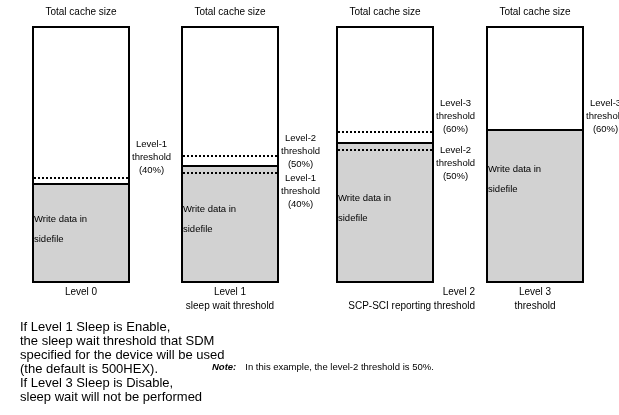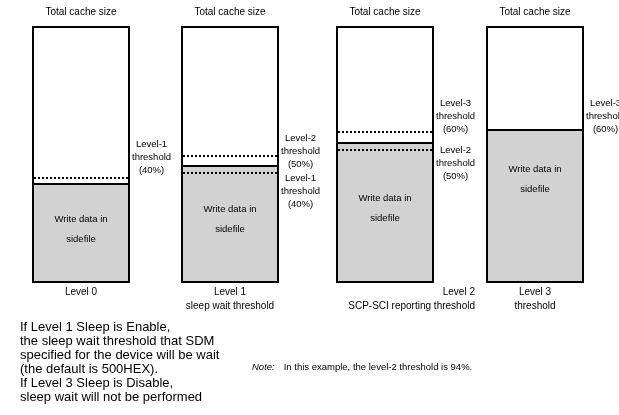--- a/index.html
+++ b/index.html
@@ -58,21 +58,20 @@
     bottom: 0;
     background: #d2d2d2;
     border-top: 2px solid #000000;
     box-sizing: border-box;
   }
 
   .sidefile-label {
     position: absolute;
     left: 0;
     right: 0;
-    text-align: center;
     font-size: 9.5px;
     line-height: 20px;
     color: #000000;
   }
   .sidefile-label span { display: block; }
 
   
   .dotline {
     position: absolute;
     left: 0;
@@ -117,24 +116,23 @@
   
   .note-row {
     position: absolute;
     left: 196px;
     top: 360px;
     font-size: 9.5px;
     line-height: 13px;
     white-space: nowrap;
   }
   .note-label {
-    font-weight: normal;
+    font-weight: bold;
     font-style: italic;
     margin-right: 9px;
-    margin-left: 40px;
   }
 </style>
 </head>
 <body>
 
 <div class="diagram">
 
   <div class="column" style="left:16px;">
     <div class="col-title" style="left:-21px;">Total cache size</div>
 
@@ -244,23 +242,23 @@
 
     <div class="caption" style="left:-41px; top:285px;">
       <span>Level 3</span>
       <span>threshold</span>
     </div>
   </div>
 
   <div class="footnote">
     <span>If Level 1 Sleep is Enable,</span>
     <span>the sleep wait threshold that SDM</span>
-    <span>specified for the device will be wait</span>
+    <span>specified for the device will be used</span>
     <span>(the default is 500HEX).</span>
     <span>If Level 3 Sleep is Disable,</span>
     <span>sleep wait will not be performed</span>
   </div>
 
   <div class="note-row">
-    <span class="note-label">Note:</span><span>In this example, the level-2 threshold is 94%.</span>
+    <span class="note-label">Note:</span><span>In this example, the level-2 threshold is 50%.</span>
   </div>
 
 </div>
 
 </body></html>

